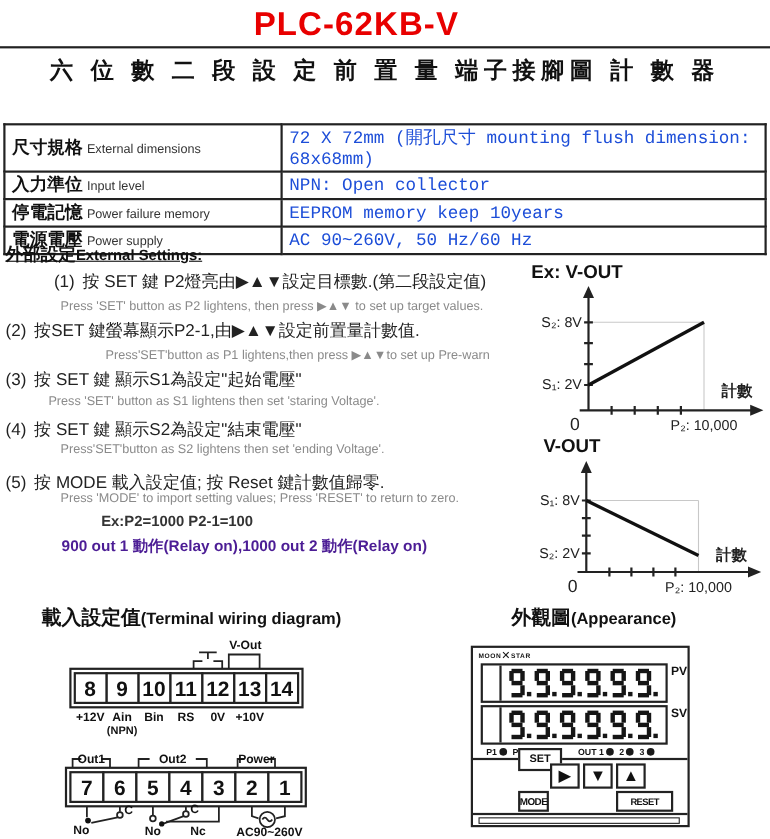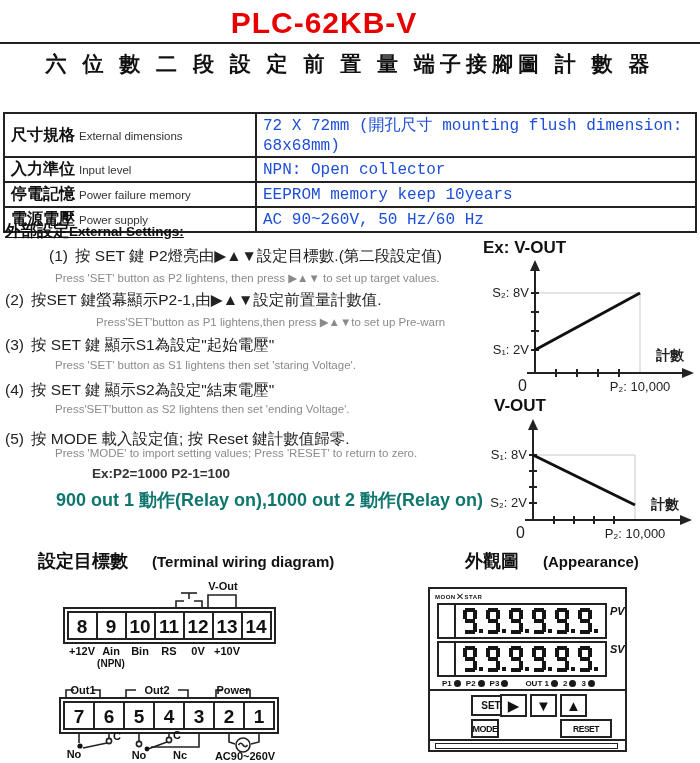--- a/index.html
+++ b/index.html
@@ -18,66 +18,66 @@
   .k-zh{font-size:16px;font-weight:bold;}
   .k-en{font-size:11.5px;color:#333;margin-left:4px;}
   .v{font-size:16px;color:#1d4ed8;font-family:Liberation Mono, monospace;}
   
   .set-head-zh{font-size:16px;font-weight:bold;text-decoration:underline;}
   .set-head-en{font-size:13.5px;font-weight:bold;text-decoration:underline;}
   .item-zh{font-size:15.5px;color:#222;white-space:nowrap;}
   .item-num{display:inline-block;width:26px;}
   .item-en{font-size:11.5px;color:#8a8a8a;white-space:nowrap;}
   .ex1{font-size:13.5px;font-weight:bold;color:#333;margin-left:36px;}
-  .ex2{font-size:18px;font-weight:bold;color:#0f766e;}
+  .ex2{font-size:14px;font-weight:bold;color:#4c1d95;}
   
   .chart-title{font-size:17px;font-weight:bold;}
   svg text{font-family:"Liberation Sans","DejaVu Sans",sans-serif;}
   .ax{stroke:#222;stroke-width:2;fill:none;}
   .grid{stroke:#c8c8c8;stroke-width:1;fill:none;}
   .dataline{stroke:#111;stroke-width:3;fill:none;}
   .arrow{fill:#222;}
   .t13{font-size:13px;fill:#222;}
   .t15{font-size:16px;fill:#222;}
   .t14b{font-size:14px;font-weight:bold;fill:#222;}
   
   .sec-title-zh{font-size:18px;font-weight:bold;}
-  .sec-title-en{font-size:15px;font-weight:bold;margin-left:24px;}
+  .sec-title-en{font-size:15px;font-weight:bold;}
   
   .tbox{fill:#fff;stroke:#222;stroke-width:2;}
   .wire{stroke:#222;stroke-width:1.6;fill:none;}
   .tnum{font-size:19px;font-weight:bold;fill:#111;text-anchor:middle;}
   .tlab{font-size:11px;font-weight:bold;fill:#111;text-anchor:middle;}
   .tlab2{font-size:10px;font-weight:bold;fill:#111;text-anchor:middle;}
   
   .panel{left:428px;top:587px;width:199px;height:165px;border:2px solid #222;box-sizing:border-box;background:#fff;}
   .logo{position:absolute;left:5px;top:2px;font-size:6px;font-weight:bold;letter-spacing:0.5px;color:#111;}
   .logo .x{font-size:10px;vertical-align:-1px;}
   .disp{position:absolute;left:7px;width:170px;height:36px;border:2px solid #222;box-sizing:border-box;display:flex;align-items:center;}
   .disp-leftcell{width:15px;height:100%;border-right:2px solid #222;flex:none;}
   .digits{flex:1;display:flex;justify-content:center;align-items:center;}
-  .pvsv{position:absolute;font-size:11px;font-weight:bold;color:#111;font-style:italic;}
+  .pvsv{position:absolute;font-size:11px;font-weight:bold;color:#111;}
   .digit{position:relative;display:inline-block;width:14px;height:26px;margin:0 1px;}
   .sg{position:absolute;background:#151515;}
   .sg.a{left:2px;top:0;width:10px;height:4px;}
   .sg.f{left:0;top:2px;width:4px;height:9px;}
   .sg.b{right:0;top:2px;width:4px;height:9px;}
   .sg.g{left:2px;top:11px;width:10px;height:4px;}
   .sg.c{right:0;top:15px;width:4px;height:9px;}
   .sg.d{left:2px;top:22px;width:10px;height:4px;}
   .dp{display:inline-block;width:4px;height:4px;background:#151515;margin:20px 2px 0 1px;}
   .ind-row{position:absolute;left:12px;top:90px;width:176px;display:flex;align-items:center;font-size:8px;font-weight:bold;}
   .ind{display:flex;align-items:center;margin-right:5px;}
   .ind .dot{width:7px;height:7px;border-radius:50%;background:#1a1a1a;margin-left:2px;}
   .ind.gap{margin-left:12px;}
   .panel-div{position:absolute;left:0;top:100px;width:100%;border-top:2px solid #222;}
   .btn{position:absolute;border:2px solid #222;background:#fff;box-sizing:border-box;
        display:flex;align-items:center;justify-content:center;font-weight:bold;color:#111;}
   .btn.tri{font-size:15px;line-height:1;}
-  .btn-set{left:41px;top:106px;width:40px;height:21px;font-size:10px;}
+  .btn-set{left:41px;top:91px;width:40px;height:21px;font-size:10px;}
   .btn-right{left:70px;top:105px;width:27px;height:23px;}
   .btn-down{left:100px;top:105px;width:27px;height:23px;}
   .btn-up{left:130px;top:105px;width:27px;height:23px;}
   .btn-mode{left:41px;top:130px;width:28px;height:19px;font-size:9px;letter-spacing:-0.5px;}
   .btn-reset{left:130px;top:130px;width:52px;height:19px;font-size:8.5px;letter-spacing:-0.5px;}
   .panel-bottom-line{position:absolute;left:0;top:150px;width:100%;border-top:2px solid #222;}
   .panel-strip{position:absolute;left:5px;top:154px;width:183px;height:6px;border:1.5px solid #222;box-sizing:border-box;}
 </style>
 </head>
 <body>
@@ -113,21 +113,21 @@
 
   <div class="abs" style="left:5px;top:221px;">
     <span class="set-head-zh">外部設定</span><span class="set-head-en">External Settings:</span>
   </div>
 
   <div class="abs item-zh" style="left:5px;top:246px;margin-left:44px;"><span class="item-num">(1)</span><span>按 SET 鍵 P2燈亮由▶▲▼設定目標數.(第二段設定值)</span></div>
   <div class="abs item-en" style="left:55px;top:271px;">Press 'SET' button as P2 lightens, then press ▶▲▼ to set up target values.</div>
   <div class="abs item-zh" style="left:5px;top:290px;"><span class="item-num">(2)</span><span>按SET 鍵螢幕顯示P2-1,由▶▲▼設定前置量計數值.</span></div>
   <div class="abs item-en" style="left:60px;top:315px;margin-left:36px;">Press'SET'button as P1 lightens,then press ▶▲▼to set up Pre-warn</div>
   <div class="abs item-zh" style="left:5px;top:335px;"><span class="item-num">(3)</span><span>按 SET 鍵 顯示S1為設定"起始電壓"</span></div>
-  <div class="abs item-en" style="left:55px;top:359px;">Press 'SET' button as S1 lightens then set 'staring Voltage'.</div>
+  <div class="abs item-en" style="left:44px;top:359px;">Press 'SET' button as S1 lightens then set 'staring Voltage'.</div>
   <div class="abs item-zh" style="left:5px;top:380px;"><span class="item-num">(4)</span><span>按 SET 鍵 顯示S2為設定"結束電壓"</span></div>
   <div class="abs item-en" style="left:55px;top:403px;">Press'SET'button as S2 lightens then set 'ending Voltage'.</div>
   <div class="abs item-zh" style="left:5px;top:429px;"><span class="item-num">(5)</span><span>按 MODE 載入設定值;  按 Reset 鍵計數值歸零.</span></div>
   <div class="abs item-en" style="left:55px;top:447px;">Press 'MODE' to import setting values;   Press 'RESET' to return to zero.</div>
   <div class="abs ex1" style="left:56px;top:466px;">Ex:P2=1000 P2-1=100</div>
   <div class="abs ex2" style="left:56px;top:488px;">900 out 1 動作(Relay on),1000 out 2 動作(Relay on)</div>
 
   <div class="abs chart-title" style="left:483px;top:238px;">Ex:  V-OUT</div>
   <svg class="abs" style="left:477px;top:256px;" width="222" height="144" viewBox="0 0 222 144">
     <line class="grid" x1="58" y1="37" x2="163" y2="37"></line>
@@ -170,21 +170,21 @@
     <line class="ax" x1="139" y1="103" x2="139" y2="111"></line>
     <line class="dataline" x1="58" y1="42" x2="160" y2="92"></line>
     <text class="t13" x="52" y="46" text-anchor="end">S₁: 8V</text>
     <text class="t13" x="52" y="94" text-anchor="end">S₂: 2V</text>
     <text class="t15" x="50" y="125" text-anchor="end">0</text>
     <text class="t13" x="160" y="125" text-anchor="middle">P₂: 10,000</text>
     <text class="t14b" x="190" y="96" text-anchor="middle">計數</text>
   </svg>
 
   <div class="abs" style="left:38px;top:549px;">
-    <span class="sec-title-zh">設定目標數</span><span class="sec-title-en">(Terminal wiring diagram)</span>
+    <span class="sec-title-zh">載入設定值</span><span class="sec-title-en">(Terminal wiring diagram)</span>
   </div>
 
   <svg class="abs" style="left:30px;top:578px;" width="290" height="185" viewBox="0 0 290 185">
 
     <polyline class="wire" points="146,32 146,23 154,23"></polyline>
     <polyline class="wire" points="172,32 172,23 164,23"></polyline>
     <line class="wire" x1="151" y1="15" x2="167" y2="15"></line>
     <line class="wire" x1="159" y1="15" x2="159" y2="21"></line>
 
     <polyline class="wire" points="178,32 178,17 206,17 206,32"></polyline>

